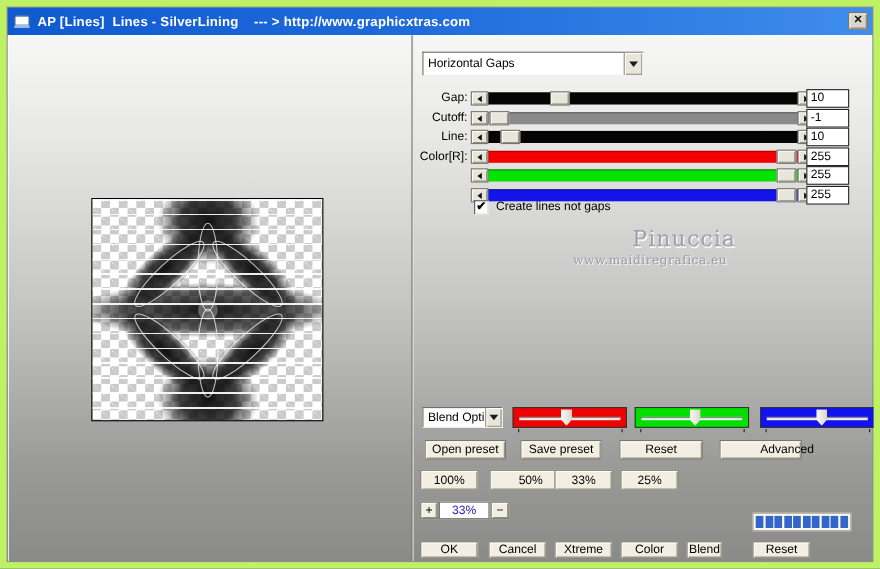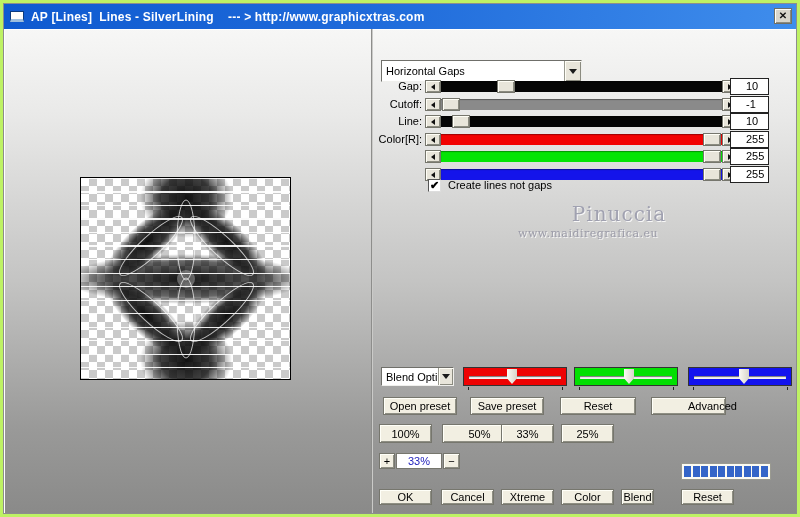--- a/index.html
+++ b/index.html
@@ -1,19 +1,19 @@
 <!DOCTYPE html>
 <html><head>
 <meta charset="utf-8">
 <style>
   * { margin:0; padding:0; box-sizing:border-box; }
   html,body { width:800px; height:517px; background:#777; font-family:"Liberation Sans",sans-serif; }
   .window {
     position:relative; width:800px; height:517px;
-    border:3px solid #bef264; background:#8d8d8d; overflow:hidden;
+    border:6px solid #bef264; background:#8d8d8d; overflow:hidden;
   }
   
   .titlebar {
     position:absolute; left:1px; top:1px; right:1px; height:25px;
     background:linear-gradient(90deg,#0f5ad0 0%,#1e6ada 45%,#3f8dec 100%);
     display:flex; align-items:center;
   }
   .app-icon {
     width:14px; height:11px; margin-left:6px; background:#fdfdfd;
     border:1px solid #0a3a80; border-bottom:3px solid #9dbede; display:inline-block;
@@ -88,21 +88,21 @@
   .t-cut { background:#8a8a8a; }
   .t-r { background:#f20202; }
   .t-g { background:#04e404; }
   .t-b { background:#1414ea; }
   .sthumb {
     position:absolute; top:-1px; width:18px; height:13px; background:#e8e5da;
     border:1px solid #76766d; box-shadow:inset 1px 1px 0 #fffef6, inset -1px -1px 0 #8b8b80;
   }
   .valbox {
     position:absolute; left:726px; width:39px; height:17px; background:#fff;
-    border:1px solid #222; font-size:11px; color:#000; line-height:15px; padding-left:15px;
+    border:1px solid #222; font-size:11px; color:#000; line-height:15px; padding-left:3px;
   }
   
   .checkbox {
     position:absolute; left:424px; top:175px; width:13px; height:13px; background:#fff;
     border:1px solid; border-color:#555 #ddd #ddd #555; font-size:11px; line-height:11px;
     text-align:center; color:#000; font-weight:bold;
   }
   .chk-label { position:absolute; left:444px; top:175px; font-size:11px; color:#000; }
   
   .wm1 {
@@ -180,21 +180,21 @@
           <ellipse cx="70" cy="134" rx="42" ry="10" transform="rotate(43 70 134)"></ellipse>
           <ellipse cx="141" cy="134" rx="42" ry="10" transform="rotate(-43 141 134)"></ellipse>
           <ellipse cx="105" cy="62" rx="9" ry="40"></ellipse>
           <ellipse cx="105" cy="140" rx="9" ry="40"></ellipse>
         </g>
         <circle cx="105" cy="101" r="9" fill="#ffffff" opacity="0.3"></circle>
       </svg>
       <div class="stripes"></div>
     </div>
 
-    <div class="dropdown" style="left:377px;top:31px;width:201px;height:22px;">
+    <div class="dropdown" style="left:377px;top:15px;width:201px;height:22px;">
       <span class="dd-value">Horizontal Gaps</span>
       <span class="dd-btn">
           <i class="tri-down"></i>
         </span>
     </div>
 
     <div class="srow" style="top:49px;">
       <span class="slabel">Gap:</span>
       <div class="sld">
         <span class="sarrow">

